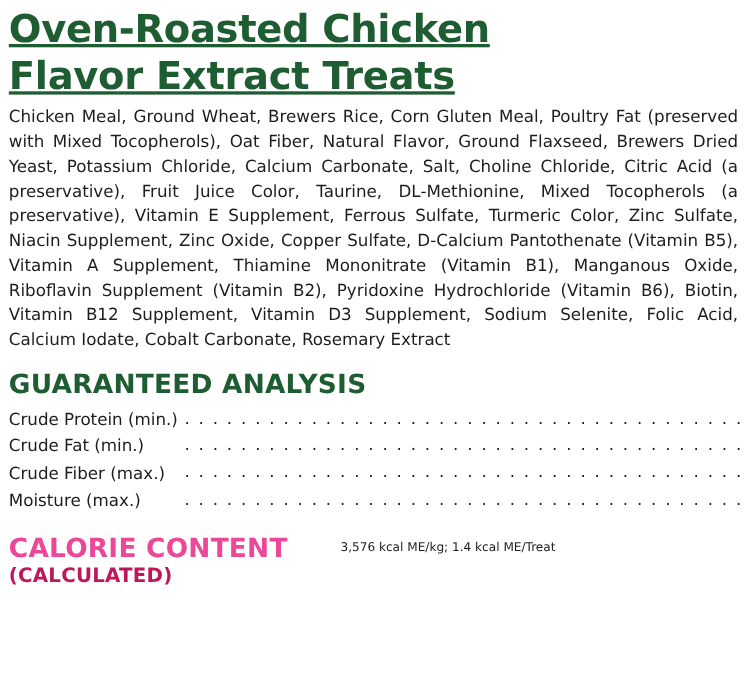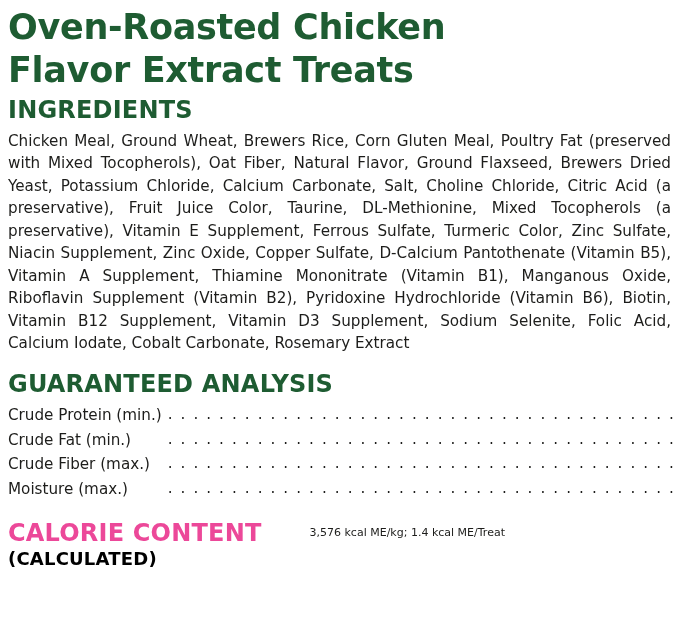--- a/index.html
+++ b/index.html
@@ -25,20 +25,21 @@
     color: #1e5c32;
     font-family: "DejaVu Sans", sans-serif;
     font-weight: bold;
     font-size: 35px;
     line-height: 1.22;
     letter-spacing: -0.3px;
     margin: 0 0 4px 0;
   }
   .product-title .line {
     display: block;
+    text-decoration: underline;
   }
   .section-heading {
     color: #1e5c32;
     font-family: "DejaVu Sans", sans-serif;
     font-weight: bold;
     font-size: 24px;
     letter-spacing: 0.2px;
     margin: 6px 0 6px 0;
     line-height: 1.1;
   }
@@ -95,21 +96,21 @@
   }
   .calorie-heading {
     color: #ec4899;
     font-weight: bold;
     font-size: 24px;
     line-height: 1.12;
     letter-spacing: 0.2px;
     margin: 0;
   }
   .calorie-sub {
-    color: #000000;
+    color: #be185d;
     font-weight: bold;
     font-size: 18px;
     line-height: 1.15;
     letter-spacing: 0.2px;
     margin: 2px 0 0 0;
   }
   .calorie-right {
     flex: 1 1 auto;
     font-size: 11px;
     line-height: 1.4;
@@ -121,21 +122,20 @@
 </head>
 <body>
 
 <div class="page">
 
   <h1 class="product-title">
     <span class="line">Oven-Roasted Chicken</span>
     <span class="line">Flavor Extract Treats</span>
   </h1>
 
-  <h2 class="section-heading">INGREDIENTS</h2>
 
   <p class="ingredients-body">Chicken Meal, Ground Wheat, Brewers Rice, Corn Gluten Meal, Poultry Fat (preserved with Mixed Tocopherols), Oat Fiber, Natural Flavor, Ground Flaxseed, Brewers Dried Yeast, Potassium Chloride, Calcium Carbonate, Salt, Choline Chloride, Citric Acid (a preservative), Fruit Juice Color, Taurine, DL-Methionine, Mixed Tocopherols (a preservative), Vitamin E Supplement, Ferrous Sulfate, Turmeric Color, Zinc Sulfate, Niacin Supplement, Zinc Oxide, Copper Sulfate, D-Calcium Pantothenate (Vitamin B5), Vitamin A Supplement, Thiamine Mononitrate (Vitamin B1), Manganous Oxide, Riboflavin Supplement (Vitamin B2), Pyridoxine Hydrochloride (Vitamin B6), Biotin, Vitamin B12 Supplement, Vitamin D3 Supplement, Sodium Selenite, Folic Acid, Calcium Iodate, Cobalt Carbonate, Rosemary Extract</p>
 
   <h2 class="section-heading ga-heading">GUARANTEED ANALYSIS</h2>
 
   <table class="ga-table">
     <tbody>
       <tr class="ga-row">
         <td class="ga-nutrient">Crude Protein (min.)</td>
         <td class="ga-dots">

